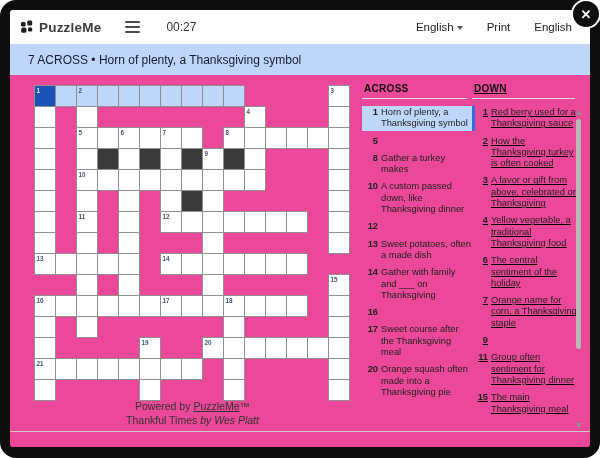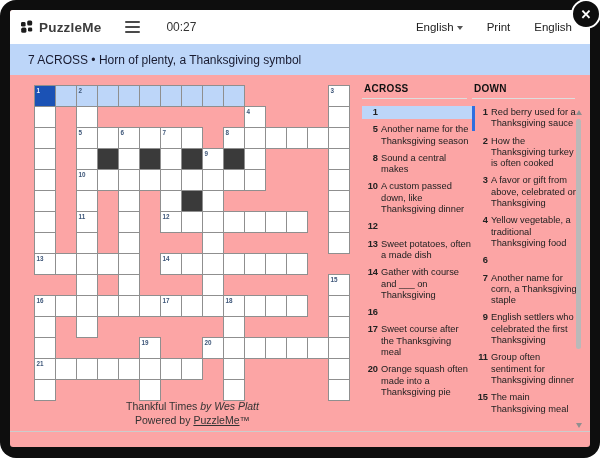--- a/index.html
+++ b/index.html
@@ -1,18 +1,18 @@
 <!DOCTYPE html>
 <html><head>
 <meta charset="utf-8">
 <style>
   * { margin:0; padding:0; box-sizing:border-box; }
   html,body { width:600px; height:458px; background:#fff; font-family:"Liberation Sans", sans-serif; }
   .frame { position:absolute; left:0; top:0; width:600px; height:458px; background:#0e0e0e; border-radius:16px; }
-  .app { position:absolute; left:10px; top:10px; width:580px; height:437px; background:#fca5a5; border-radius:3px; overflow:hidden; }
+  .app { position:absolute; left:10px; top:10px; width:580px; height:437px; background:#ec4899; border-radius:3px; overflow:hidden; }
 
   
   .hdr { position:absolute; left:0; top:0; width:100%; height:34px; display:flex; align-items:center; padding:0 10px; background:#fff; }
   .brand { display:flex; align-items:center; gap:5px; }
   .brand-txt { font-size:13.5px; font-weight:600; color:#3c3c3c; letter-spacing:.2px; }
   .burger { margin-left:24px; width:15px; display:flex; flex-direction:column; gap:3px; cursor:pointer; }
   .burger i { display:block; height:2px; background:#4a4a4a; border-radius:1px; }
   .timer { margin-left:26px; font-size:12px; color:#333; }
   .hdr-right { margin-left:auto; display:flex; align-items:center; gap:24px; padding-right:8px; }
   .hdr-item { font-size:11.5px; color:#222; cursor:pointer; white-space:nowrap; }
@@ -32,21 +32,21 @@
   .cell.sel .cnum { color:#eef3fc; }
 
   
   .gfoot { position:absolute; left:24px; top:390px; width:317px; text-align:center; font-size:10.5px; color:#333; line-height:13.5px; }
   .gfoot .it { font-style:italic; }
   .plink { text-decoration:underline; cursor:pointer; color:#333; }
 
   
   .clues { position:absolute; top:70px; height:351px; overflow:hidden; }
   .clues.across { left:352px; width:111px; }
-  .clues.down { left:462px; width:109px; }
+  .clues.down { left:462px; width:109px;text-decoration:underline; }
   .clue-h { font-size:10px; font-weight:bold; color:#111; letter-spacing:.3px; padding:3px 0 4px 2px; border-bottom:1px solid #ddd; margin-bottom:7px; margin-right:6px; }
   .clue { display:flex; margin-bottom:4px; padding:1px 2px 1px 0; cursor:pointer; border-left:3px solid transparent; }
   .clue .n { width:13px; min-width:13px; text-align:right; font-size:9.3px; font-weight:bold; color:#222; line-height:11.3px; }
   .clue .t { margin-left:3px; font-size:9.3px; color:#222; line-height:11.3px; }
   .clue.is-sel { background:#bdd6f9; }
   .clue.is-mark { border-left:3px solid #2f6fdf; }
 
   
   .sbar { position:absolute; left:565px; top:100px; width:7px; height:318px; }
   .sb-up, .sb-dn { position:absolute; left:0.5px; width:0; height:0; border-left:3.5px solid transparent; border-right:3.5px solid transparent; cursor:pointer; }
@@ -266,52 +266,52 @@
         <div class="cell" style="left: 147px; top: 273px;"></div>
         <div class="cell" style="left: 189px; top: 273px;"></div>
         <div class="cell" style="left: 294px; top: 273px;"></div>
         <div class="cell" style="left: 0px; top: 294px;"></div>
         <div class="cell" style="left: 105px; top: 294px;"></div>
         <div class="cell" style="left: 189px; top: 294px;"></div>
         <div class="cell" style="left: 294px; top: 294px;"></div>
       </div>
 
     <div class="gfoot">
+      <div><span>Powered by </span><span class="plink">PuzzleMe</span><span>™</span></div>
       <div><span>Thankful Times</span> <span class="it">by Wes Platt</span></div>
-      <div><span>Powered by </span><span class="plink">PuzzleMe</span><span>™</span></div>
     </div>
 
     <div class="clues across">
       <div class="clue-h">ACROSS</div>
       <div id="across-items">
           <div class="clue is-sel">
             <div class="n">1</div>
+            <div class="t">Horn of plenty, a Thanksgiving symbol</div>
           </div>
           <div class="clue">
             <div class="n">5</div>
-            <div class="t">Another name for the Thanksgiving season</div>
           </div>
           <div class="clue">
             <div class="n">8</div>
-            <div class="t">Sound a central makes</div>
+            <div class="t">Gather a turkey makes</div>
           </div>
           <div class="clue">
             <div class="n">10</div>
             <div class="t">A custom passed down, like Thanksgiving dinner</div>
           </div>
           <div class="clue">
             <div class="n">12</div>
           </div>
           <div class="clue">
             <div class="n">13</div>
             <div class="t">Sweet potatoes, often a made dish</div>
           </div>
           <div class="clue">
             <div class="n">14</div>
-            <div class="t">Gather with course and ___ on Thanksgiving</div>
+            <div class="t">Gather with family and ___ on Thanksgiving</div>
           </div>
           <div class="clue">
             <div class="n">16</div>
           </div>
           <div class="clue">
             <div class="n">17</div>
             <div class="t">Sweet course after the Thanksgiving meal</div>
           </div>
           <div class="clue">
             <div class="n">20</div>
@@ -334,28 +334,28 @@
           <div class="clue">
             <div class="n">3</div>
             <div class="t">A favor or gift from above, celebrated on Thanksgiving</div>
           </div>
           <div class="clue">
             <div class="n">4</div>
             <div class="t">Yellow vegetable, a traditional Thanksgiving food</div>
           </div>
           <div class="clue">
             <div class="n">6</div>
+            <div class="t">The central sentiment of the holiday</div>
           </div>
           <div class="clue">
             <div class="n">7</div>
-            <div class="t">Another name for corn, a Thanksgiving staple</div>
+            <div class="t">Orange name for corn, a Thanksgiving staple</div>
           </div>
           <div class="clue">
             <div class="n">9</div>
-            <div class="t">English settlers who celebrated the first Thanksgiving</div>
           </div>
           <div class="clue">
             <div class="n">11</div>
             <div class="t">Group often sentiment for Thanksgiving dinner</div>
           </div>
           <div class="clue">
             <div class="n">15</div>
             <div class="t">The main Thanksgiving meal</div>
           </div>
         </div>

